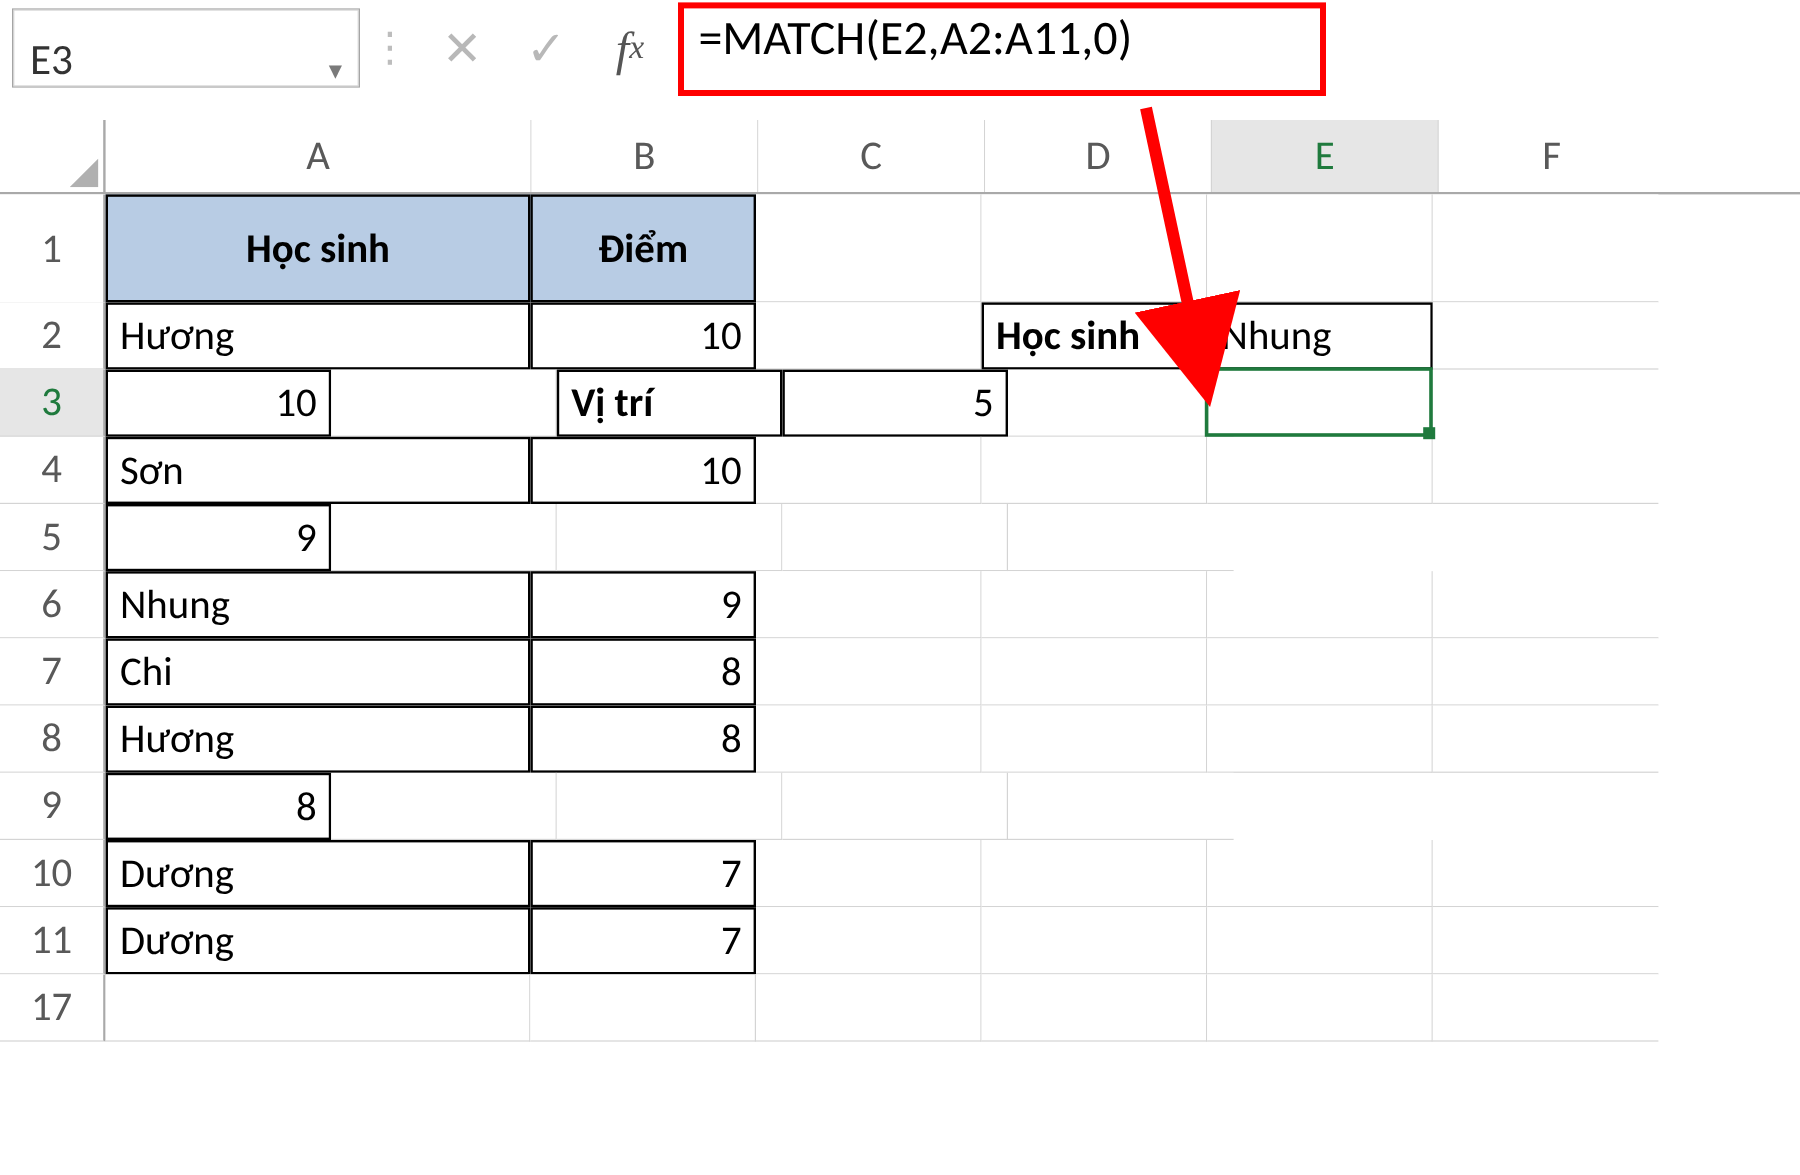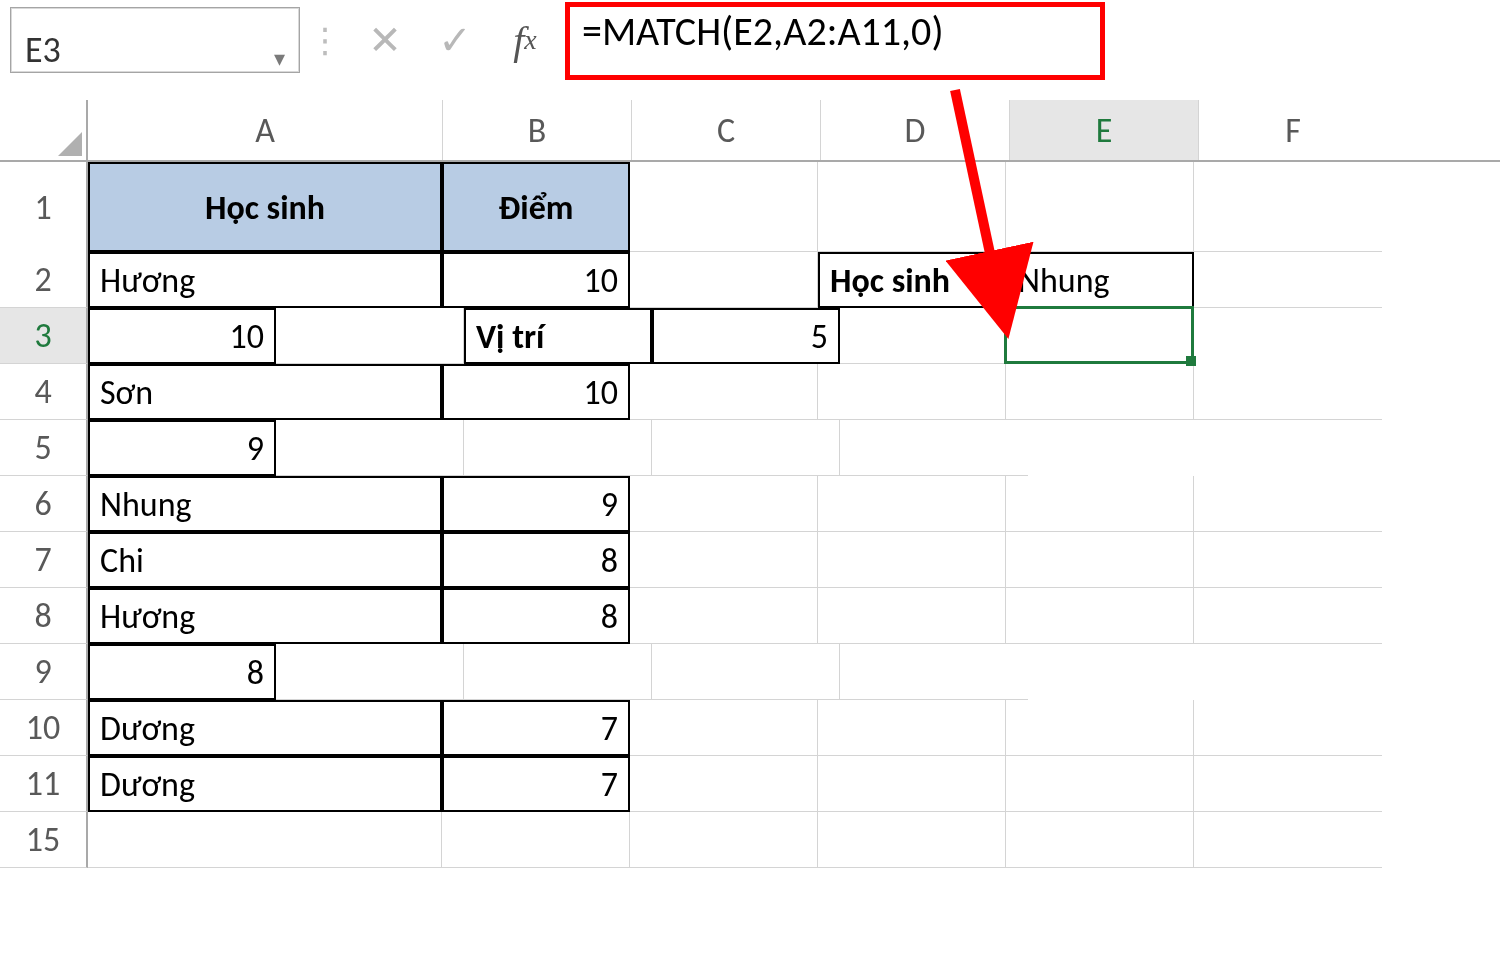--- a/index.html
+++ b/index.html
@@ -308,21 +308,21 @@
     <div class="row-h">11</div>
     <div class="cell cA bordered">Dương</div>
     <div class="cell cB bordered right">7</div>
     <div class="cell cC"></div>
     <div class="cell cD"></div>
     <div class="cell cE"></div>
     <div class="cell cF" style="border-right:none;"></div>
   </div>
 
   <div class="row">
-    <div class="row-h">15</div>
+    <div class="row-h">17</div>
     <div class="cell cA"></div>
     <div class="cell cB"></div>
     <div class="cell cC"></div>
     <div class="cell cD"></div>
     <div class="cell cE"></div>
     <div class="cell cF" style="border-right:none;"></div>
   </div>
 
   <div class="active-cell-overlay" style="left:1004px; top:206px; width:190px; height:58px;">
     <div class="fill-handle"></div>

